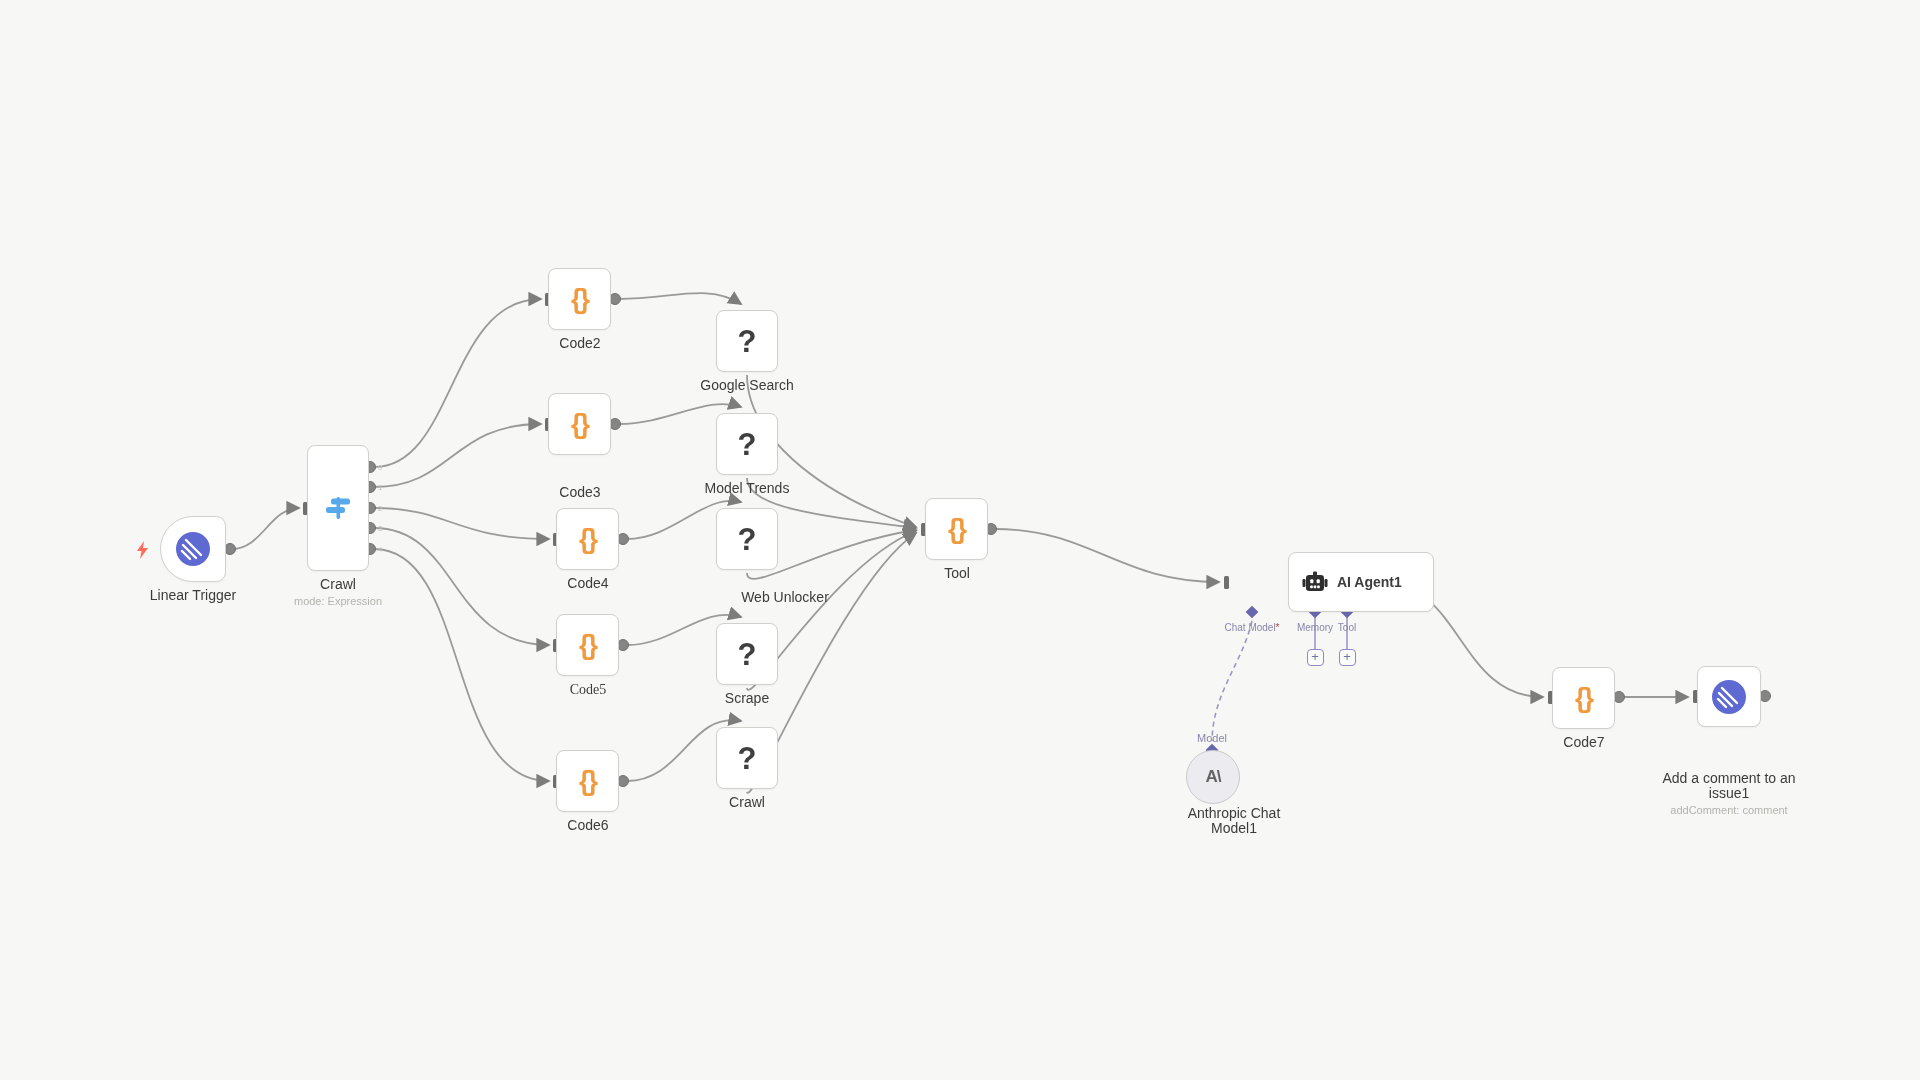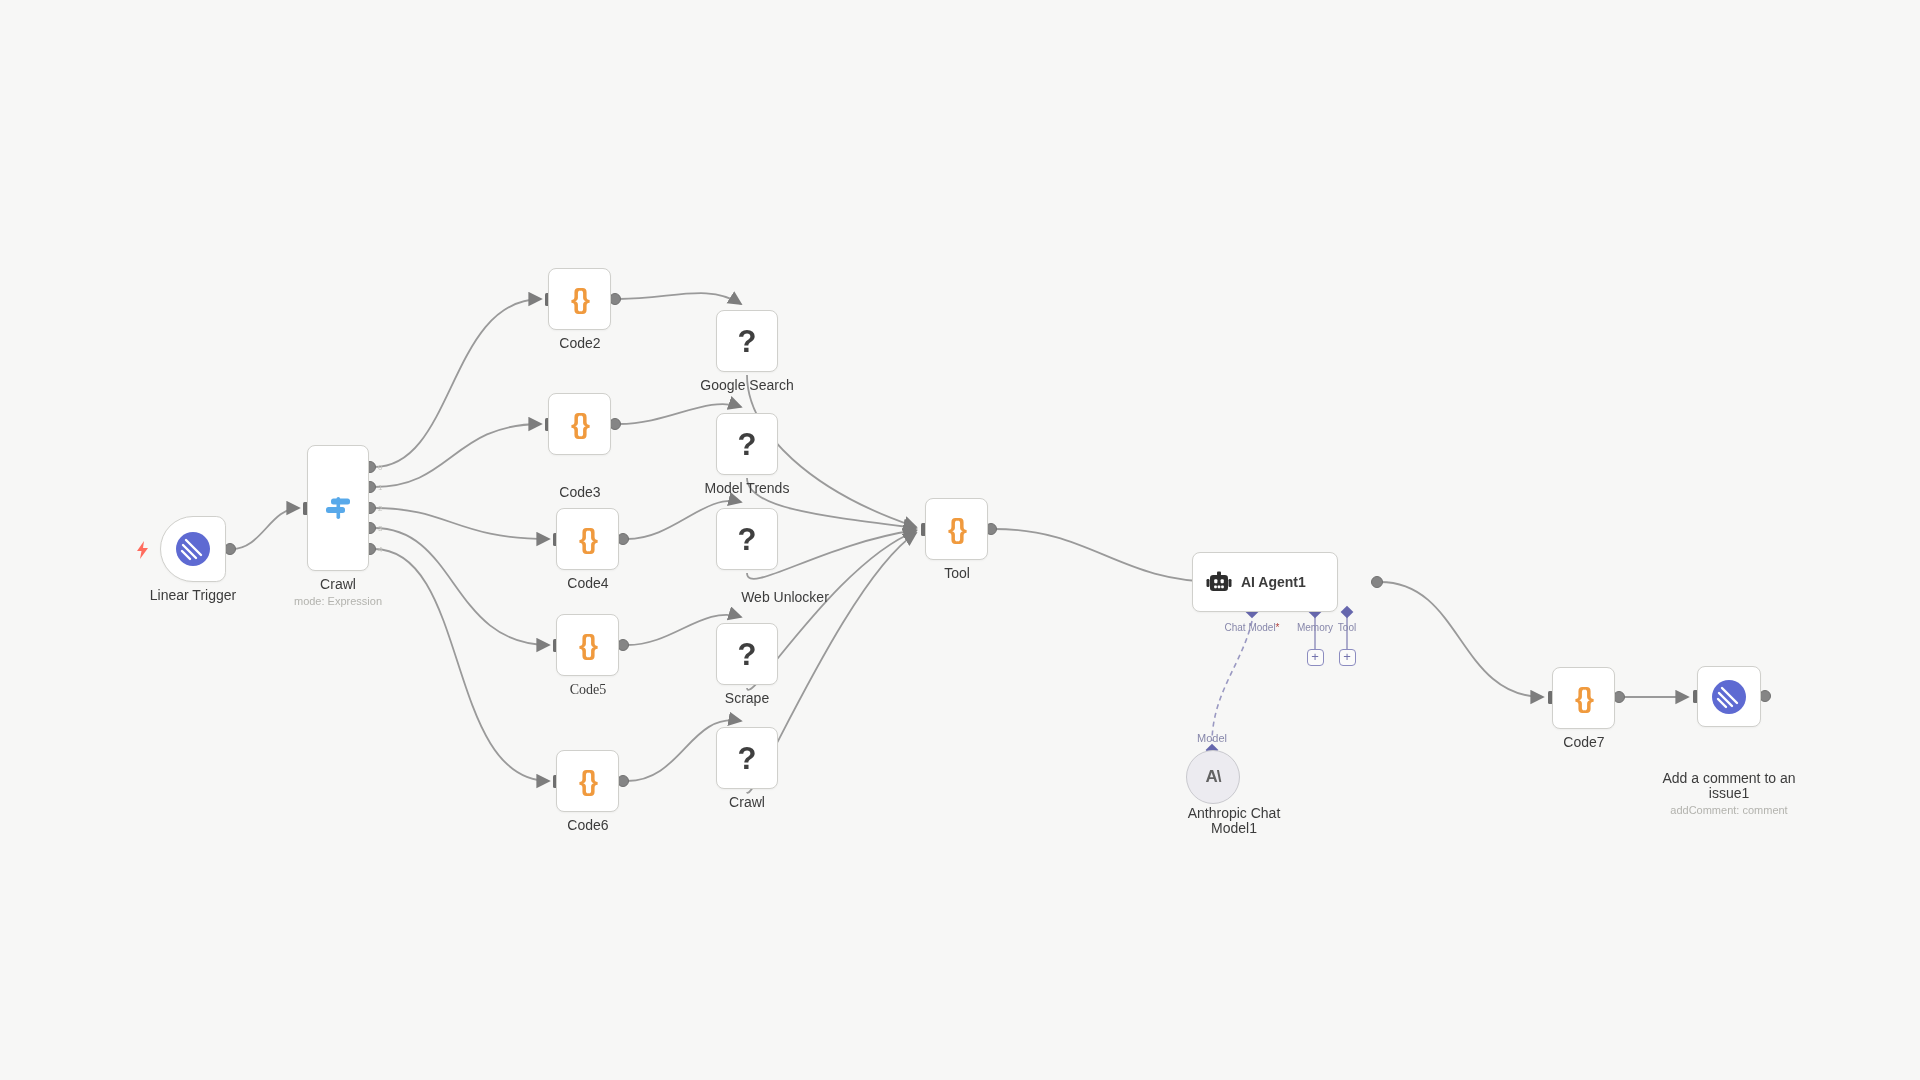--- a/index.html
+++ b/index.html
@@ -186,21 +186,21 @@
   <div class="node" style="left:716px;top:727px;width:62px;height:62px;">
     <span class="glyph-q">?</span>
   </div>
   <div class="nlabel" style="left:662px;top:795px;">Crawl</div>
 
   <div class="node" style="left:925px;top:498px;width:63px;height:62px;">
     <span class="glyph-code">{}</span>
   </div>
   <div class="nlabel" style="left:872px;top:566px;">Tool</div>
 
-  <div class="node" style="left:1192px;top:552px;width:146px;height:60px;">
+  <div class="node" style="left:1288px;top:552px;width:146px;height:60px;">
     <div class="agent-inner">
       <svg width="26" height="24" viewBox="0 0 26 24">
         <g fill="#2e2e2e">
           <rect x="11" y="1.5" width="4" height="4" rx="1"></rect>
           <rect x="0.5" y="9" width="3" height="8" rx="1.2"></rect>
           <rect x="22.5" y="9" width="3" height="8" rx="1.2"></rect>
           <rect x="4" y="5" width="18" height="16" rx="3.2"></rect>
         </g>
         <g fill="#ffffff">
           <rect x="8.2" y="9.2" width="3.2" height="4" rx="1"></rect>

